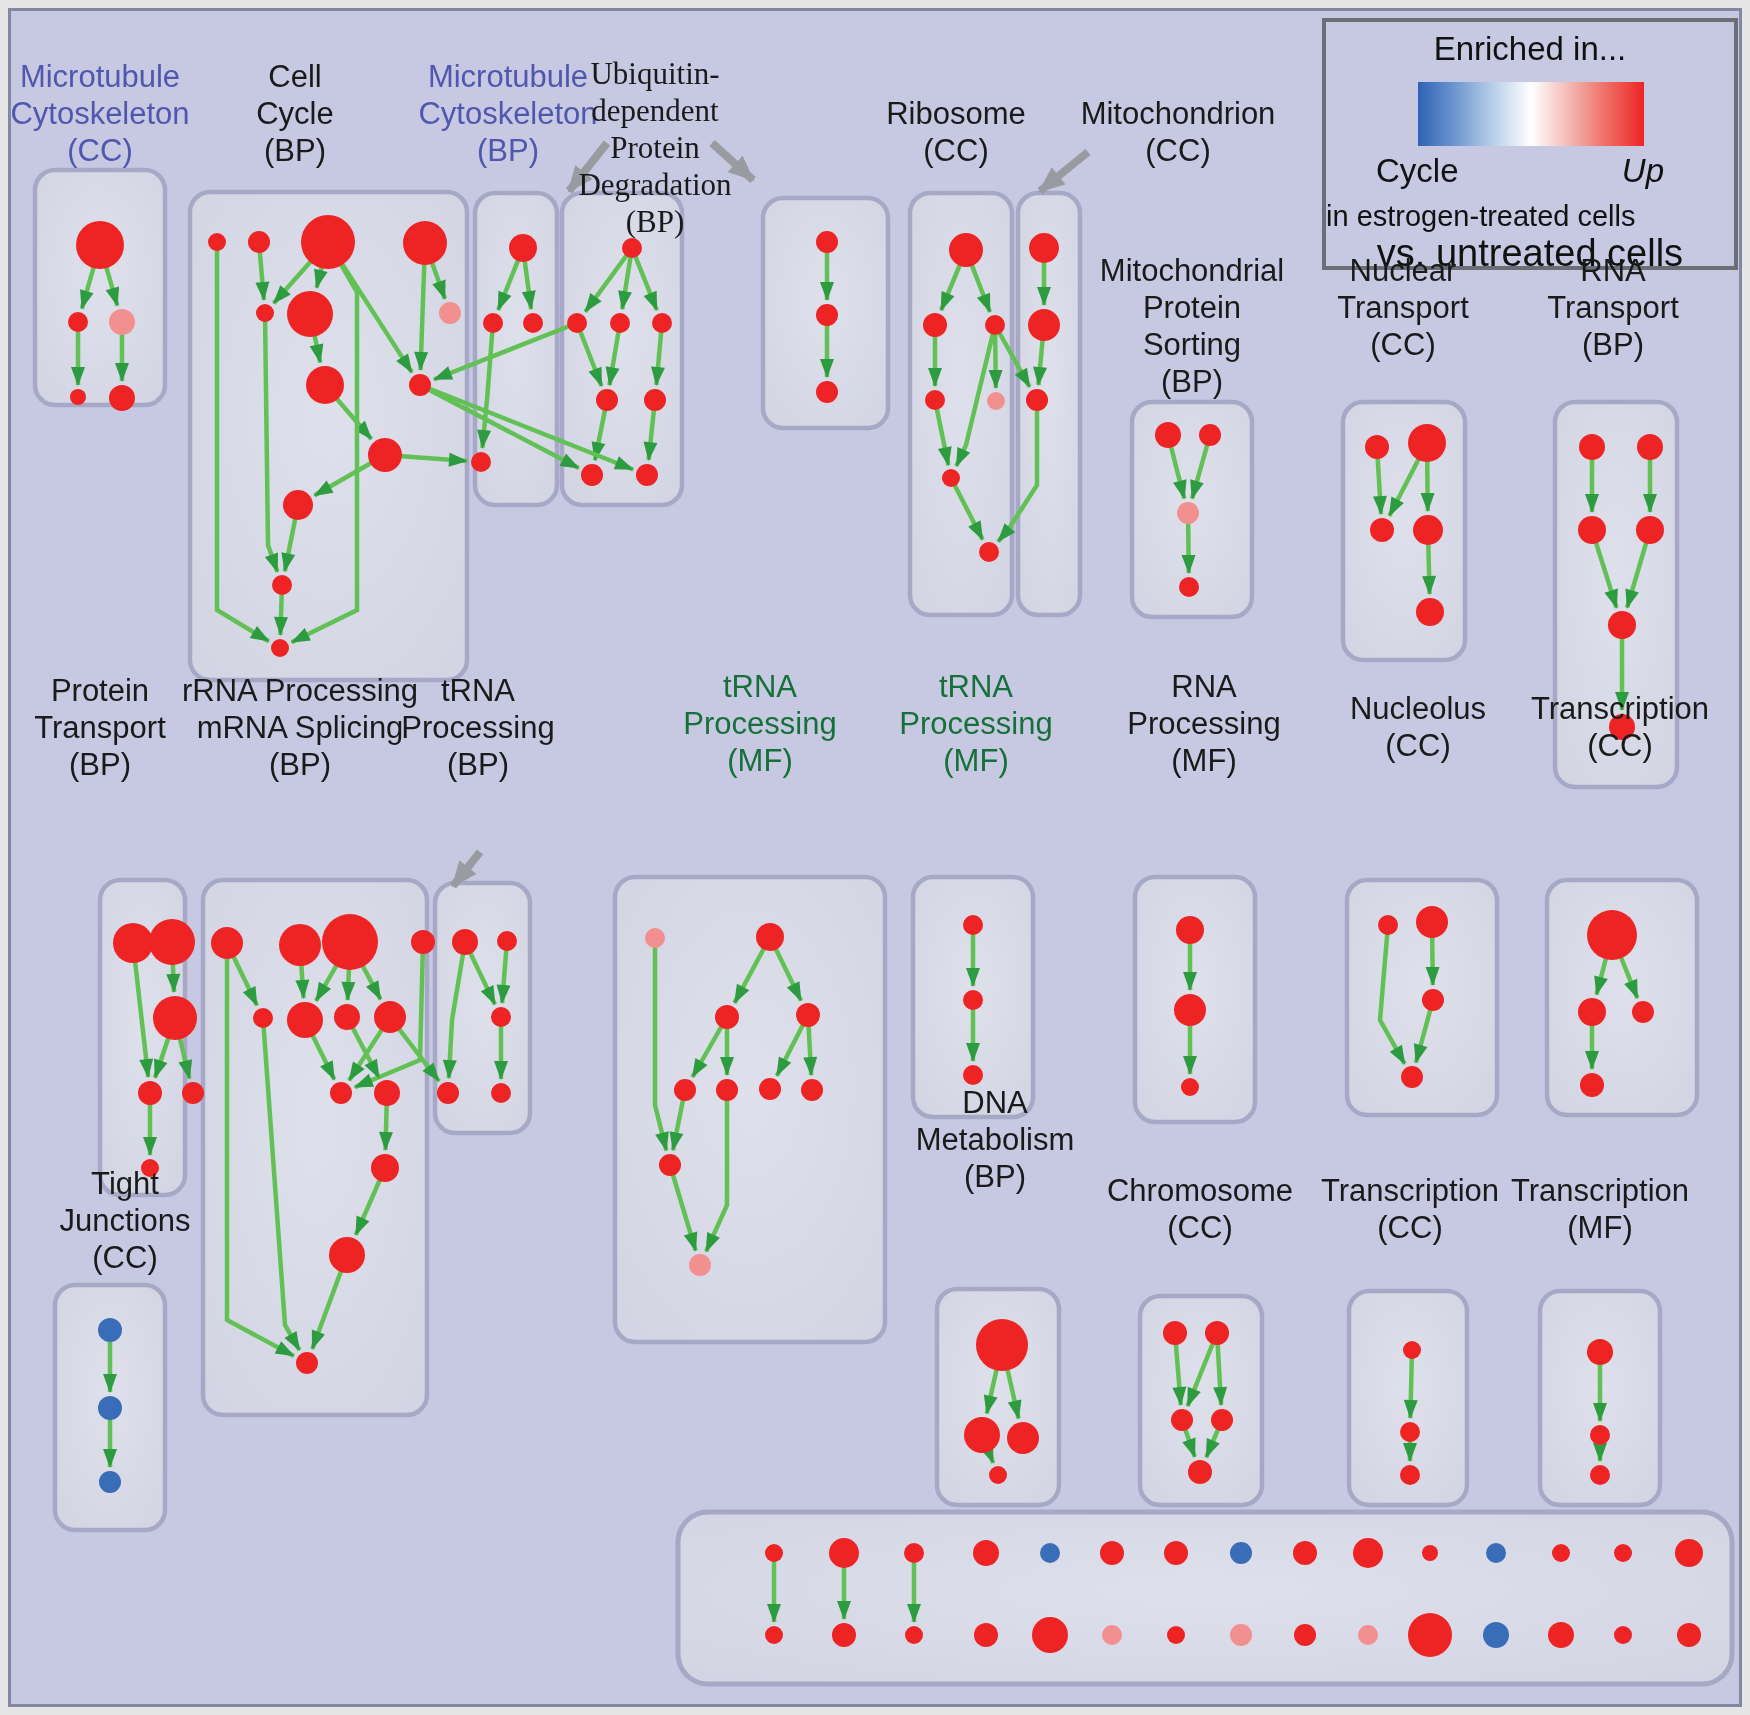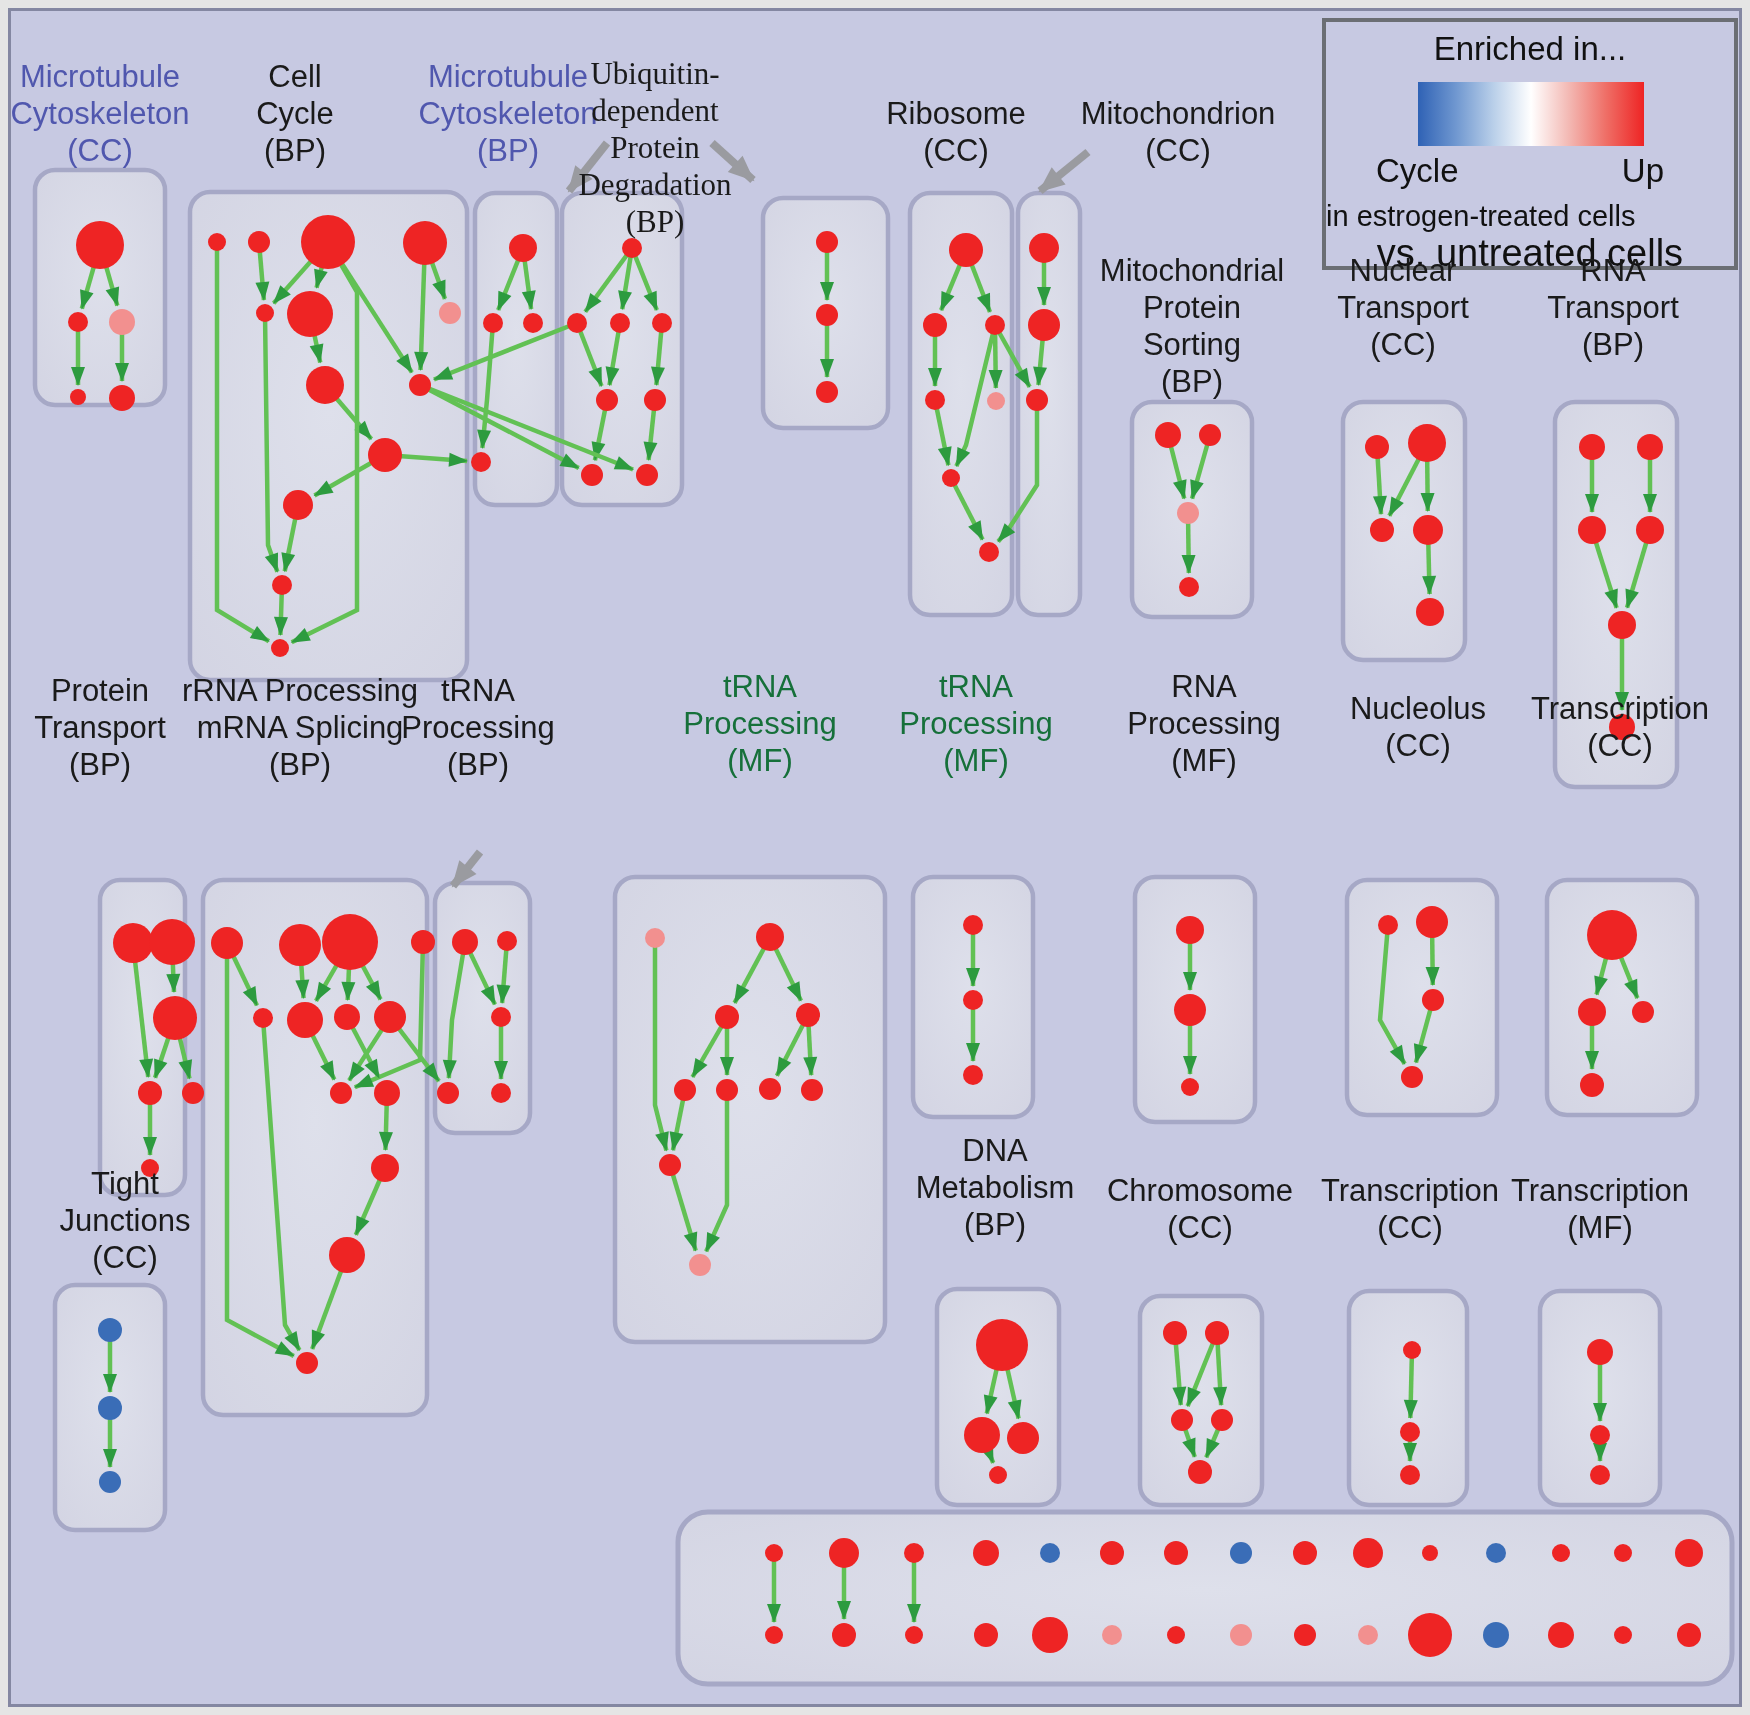--- a/index.html
+++ b/index.html
@@ -10,21 +10,21 @@
     font-size:31px;line-height:37px;color:#1a1a1a;white-space:pre-line;letter-spacing:0px;}
   .cluster-label.blue{color:#5057ae;}
   .cluster-label.green{color:#16703a;}
   .cluster-label.black{color:#1a1a1a;}
   #legend{position:absolute;left:1322px;top:18px;width:416px;height:252px;
     border:4px solid #6b6e74;box-sizing:border-box;}
   #legend .title{position:absolute;top:8px;left:0;width:100%;text-align:center;font-size:33px;color:#111;}
   #legend .bar{position:absolute;left:92px;top:60px;width:226px;height:64px;
     background:linear-gradient(to right,#2f62b5,#6f97d0,#b9cfe9,#ffffff,#f3b9b4,#ef6e66,#ee2424);}
   #legend .down{position:absolute;left:50px;top:130px;font-size:33px;color:#111;}
-  #legend .up{position:absolute;right:70px;top:130px;font-size:33px;color:#111;}
+  #legend .up{position:absolute;right:70px;top:130px;font-size:33px;color:#111;font-style:italic;}
   #legend .sub1{position:absolute;top:178px;left:0;width:100%;text-align:left;font-size:29px;color:#111;}
   #legend .sub2{position:absolute;top:210px;left:0;width:100%;text-align:center;font-size:38px;color:#111;}
   #misc-text{position:absolute;left:243px;top:1300px;font-size:34px;line-height:41px;color:#111;white-space:pre-line;}
 </style>
 </head>
 <body>
 
 <div id="stage">
   <div id="field"></div>
   <svg id="net" width="1750" height="1715" viewBox="0 0 1750 1715">
@@ -404,21 +404,21 @@
     <div class="cluster-label black" style="left: 1204px; top: 668px;">RNA
 Processing
 (MF)</div>
     <div class="cluster-label black" style="left: 1418px; top: 690px;">Nucleolus
 (CC)</div>
     <div class="cluster-label black" style="left: 1620px; top: 690px;">Transcription
 (CC)</div>
     <div class="cluster-label black" style="left: 125px; top: 1165px;">Tight
 Junctions
 (CC)</div>
-    <div class="cluster-label black" style="left: 995px; top: 1132px; text-align: center;">DNA
+    <div class="cluster-label black" style="left: 995px; top: 1084px; text-align: center;">DNA
 Metabolism
 (BP)</div>
     <div class="cluster-label black" style="left: 1200px; top: 1172px;">Chromosome
 (CC)</div>
     <div class="cluster-label black" style="left: 1410px; top: 1172px;">Transcription
 (CC)</div>
     <div class="cluster-label black" style="left: 1600px; top: 1172px;">Transcription
 (MF)</div>
   </div>
 

